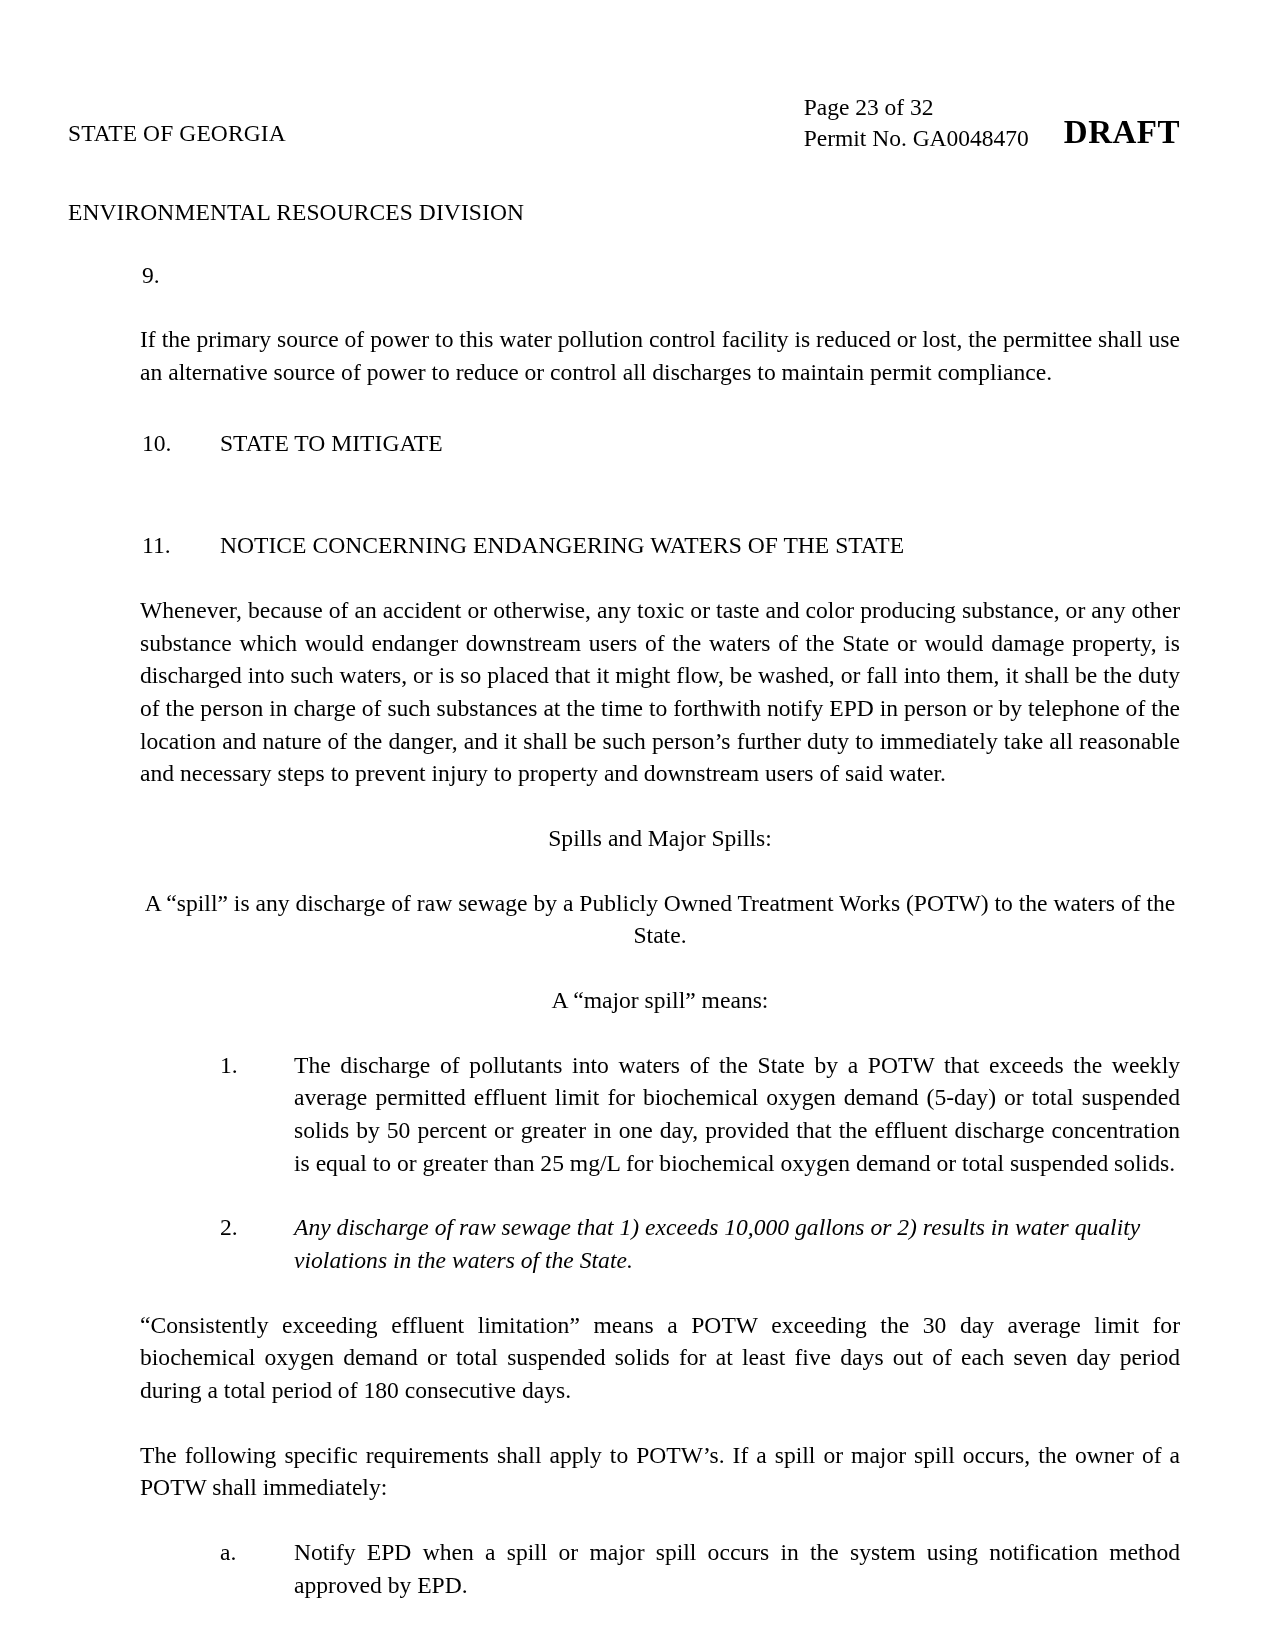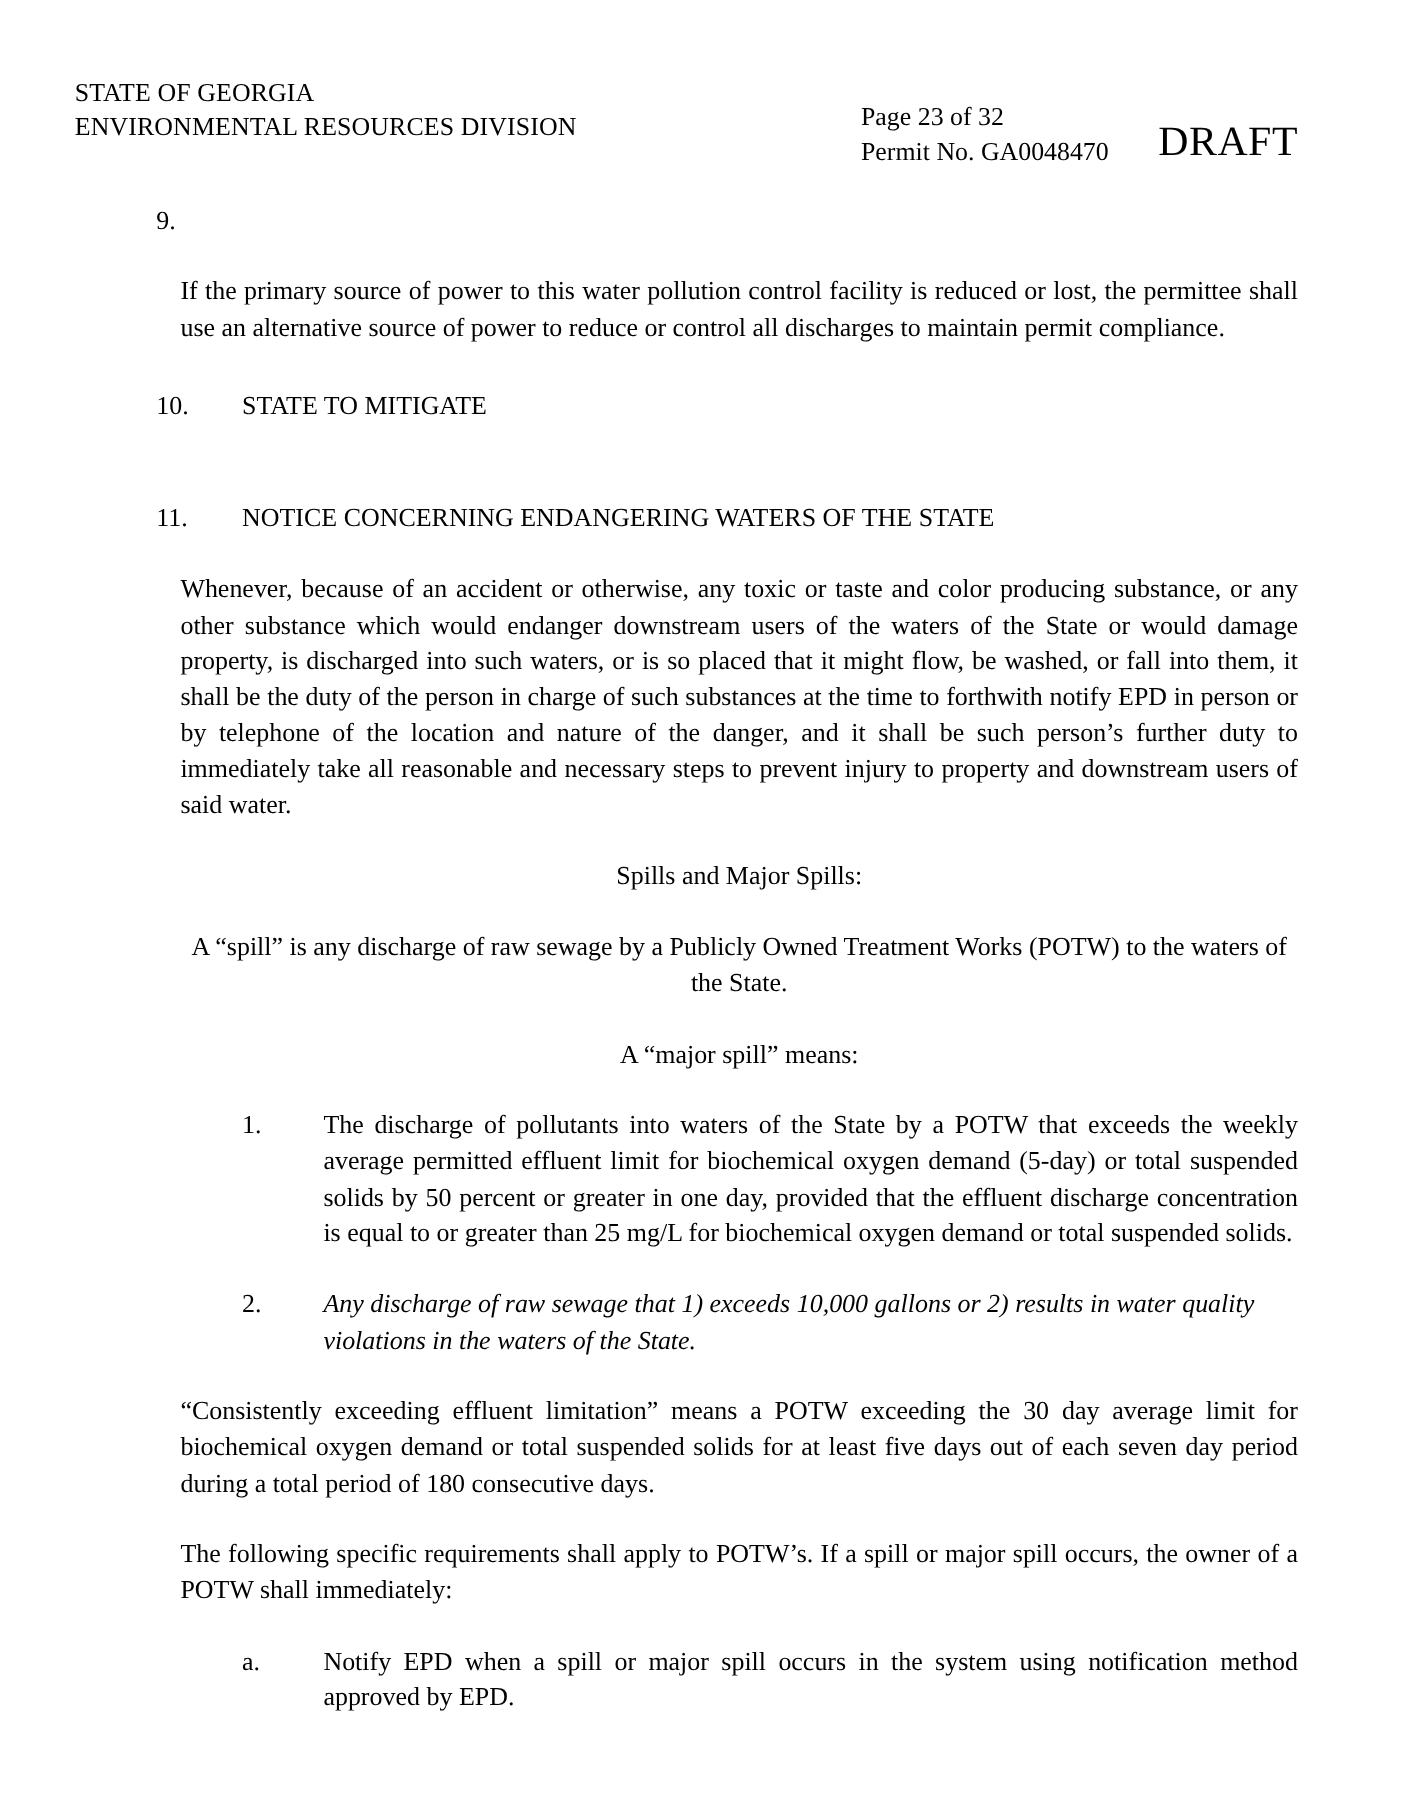--- a/index.html
+++ b/index.html
@@ -26,37 +26,37 @@
   .doc-header {
     display: flex;
     justify-content: space-between;
     align-items: flex-start;
     font-size: 23.5px;
     line-height: 1.33;
   }
   .header-left {
     letter-spacing: 0.1px;
   }
-  .header-left div { white-space: nowrap; }
+  .header-left div { white-space: nowrap; margin-top: 48px; }
   .header-right {
     display: flex;
     align-items: flex-end;
     padding-top: 22px;
   }
   .header-meta {
     text-align: left;
     font-size: 23.5px;
     line-height: 1.33;
     white-space: nowrap;
   }
   .draft-stamp {
-    font-weight: normal;
-    font-size: 38px;
+    font-weight: bold;
+    font-size: 33px;
     letter-spacing: 0.5px;
-    margin-left: 45px;
+    margin-left: 35px;
     margin-top: -8px;
     white-space: nowrap;
   }
 
   
   .body-wrap {
     margin-top: 30px;
     font-size: 23.6px;
     line-height: 1.385;
   }
@@ -69,21 +69,21 @@
     width: 78px;
     flex: 0 0 78px;
     padding-left: 74px;
     box-sizing: content-box;
   }
   .sec-title {
     flex: 1;
   }
 
   .para {
-    margin-left: 96px;
+    margin-left: 72px;
     margin-right: 0;
     text-align: justify;
     text-justify: inter-word;
   }
   .para.nojust { text-align: center; }
   .spacer-md { height: 32px; }
   .spacer-lg { height: 38px; }
 
   .listitem {
     display: flex;

